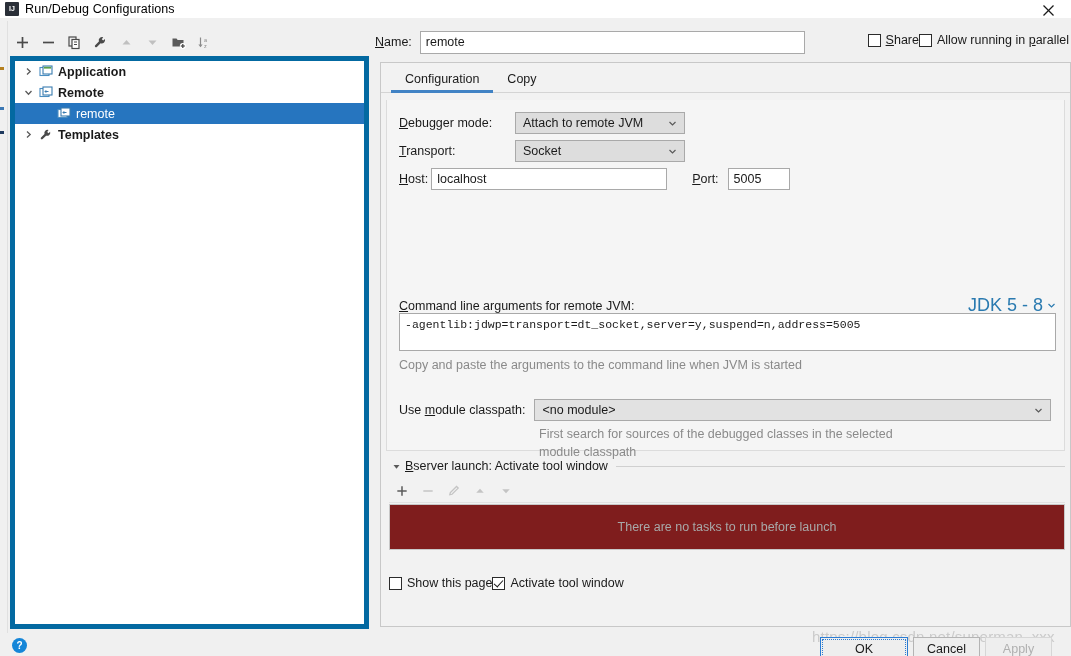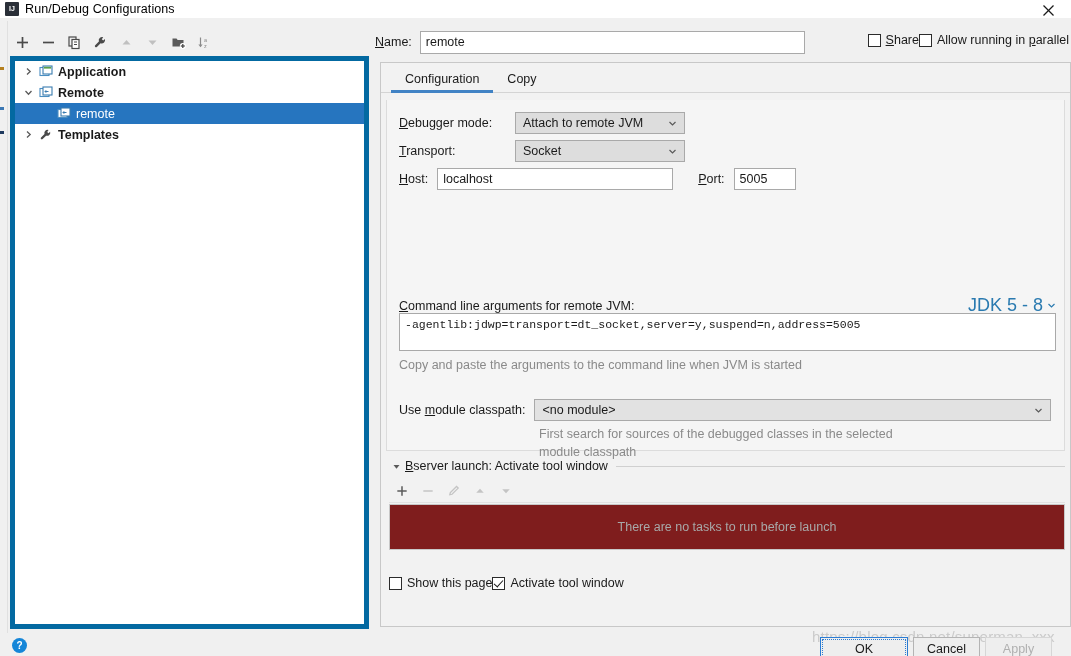--- a/index.html
+++ b/index.html
@@ -503,21 +503,21 @@
             <span class="carrow">
               <svg width="9" height="9" viewBox="0 0 9 9">
                   <polyline points="1.5,3 4.5,6 7.5,3" fill="none" stroke="#5a5a5a" stroke-width="1.2"></polyline>
                 </svg>
             </span>
           </div>
         </div>
 
         <div class="frow" style="left:12px; top:68px;">
           <span class="lbl"><span class="mn">H</span><span>ost:</span></span>
-          <input class="txtinput" style="width: 236px; margin-left: 9px;" type="text" value="localhost">
+          <input class="txtinput" style="width: 236px; margin-left: 3px;" type="text" value="localhost">
           <span class="lbl" style="margin-left:25px;"><span class="mn">P</span><span>ort:</span></span>
           <input class="txtinput" style="width: 62px; margin-left: 9px;" type="text" value="5005">
         </div>
 
         <div class="cmd-label-row">
           <span class="lbl"><span class="mn">C</span><span>ommand line arguments for remote JVM:</span></span>
           <span class="jdk-link">
             <span>JDK 5 - 8</span>
             <svg width="9" height="9" viewBox="0 0 9 9">
                 <polyline points="1.5,3 4.5,6 7.5,3" fill="none" stroke="#2a7ab0" stroke-width="1.2"></polyline>

